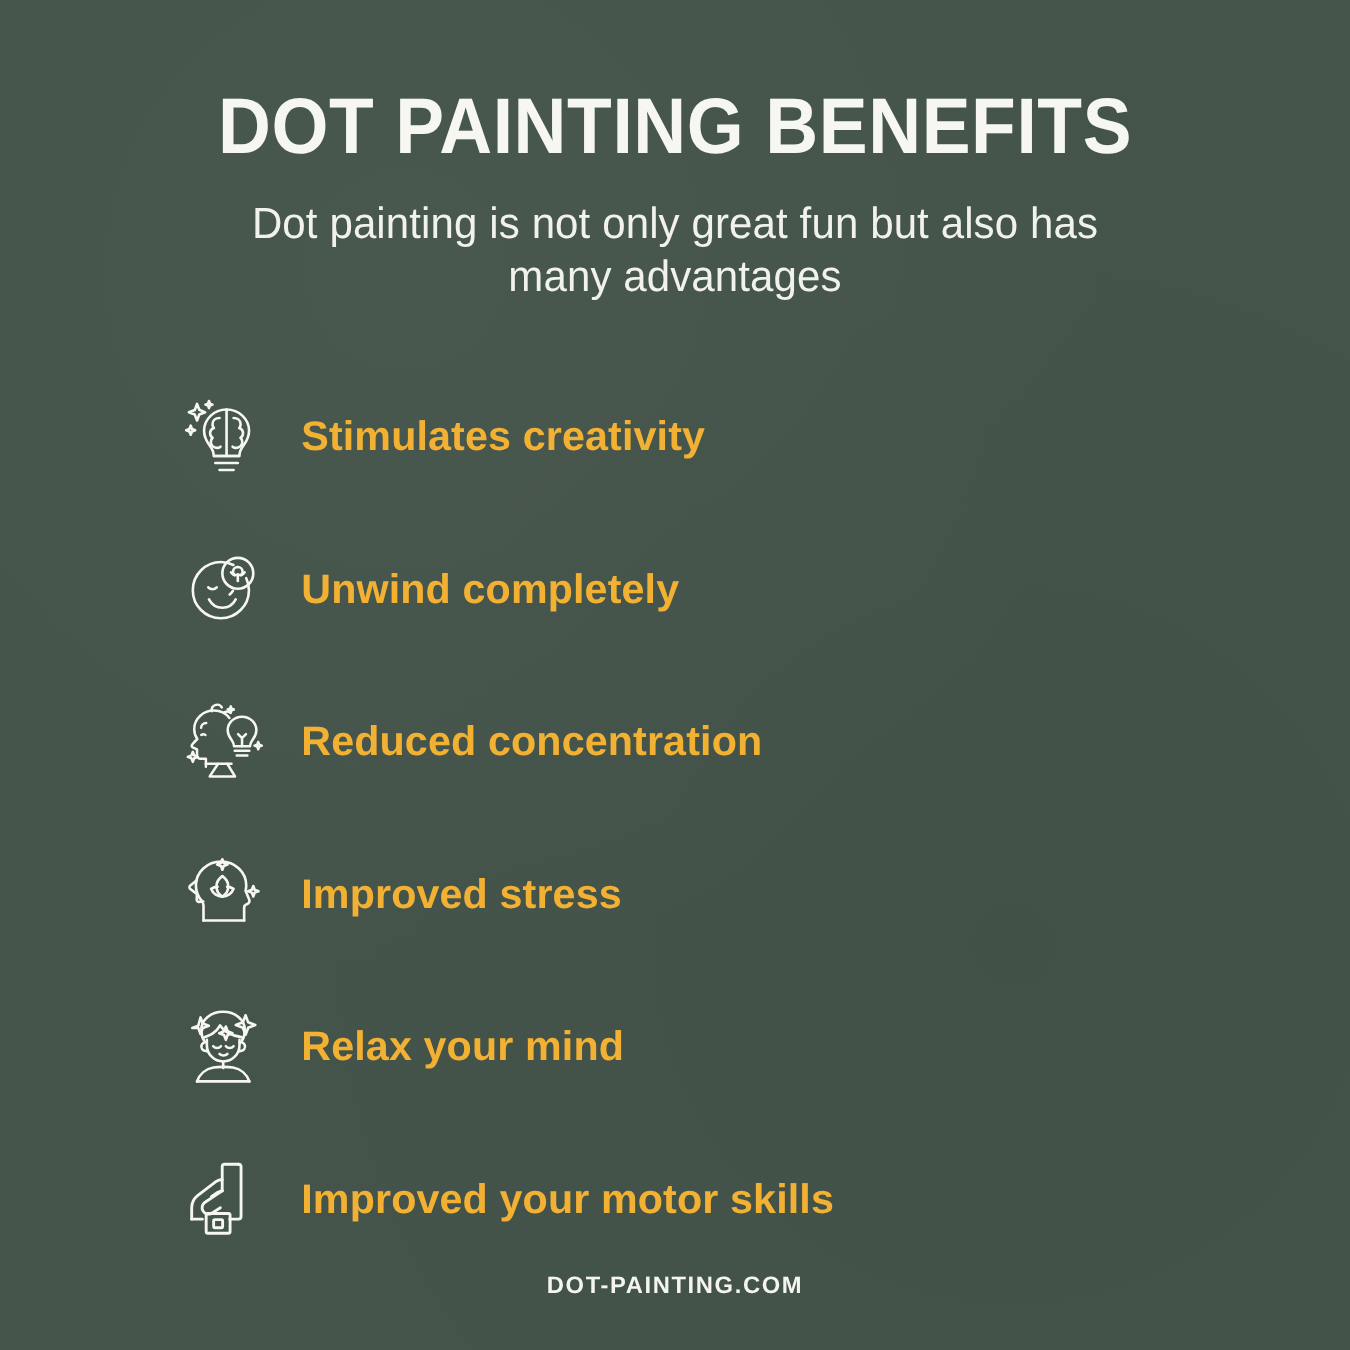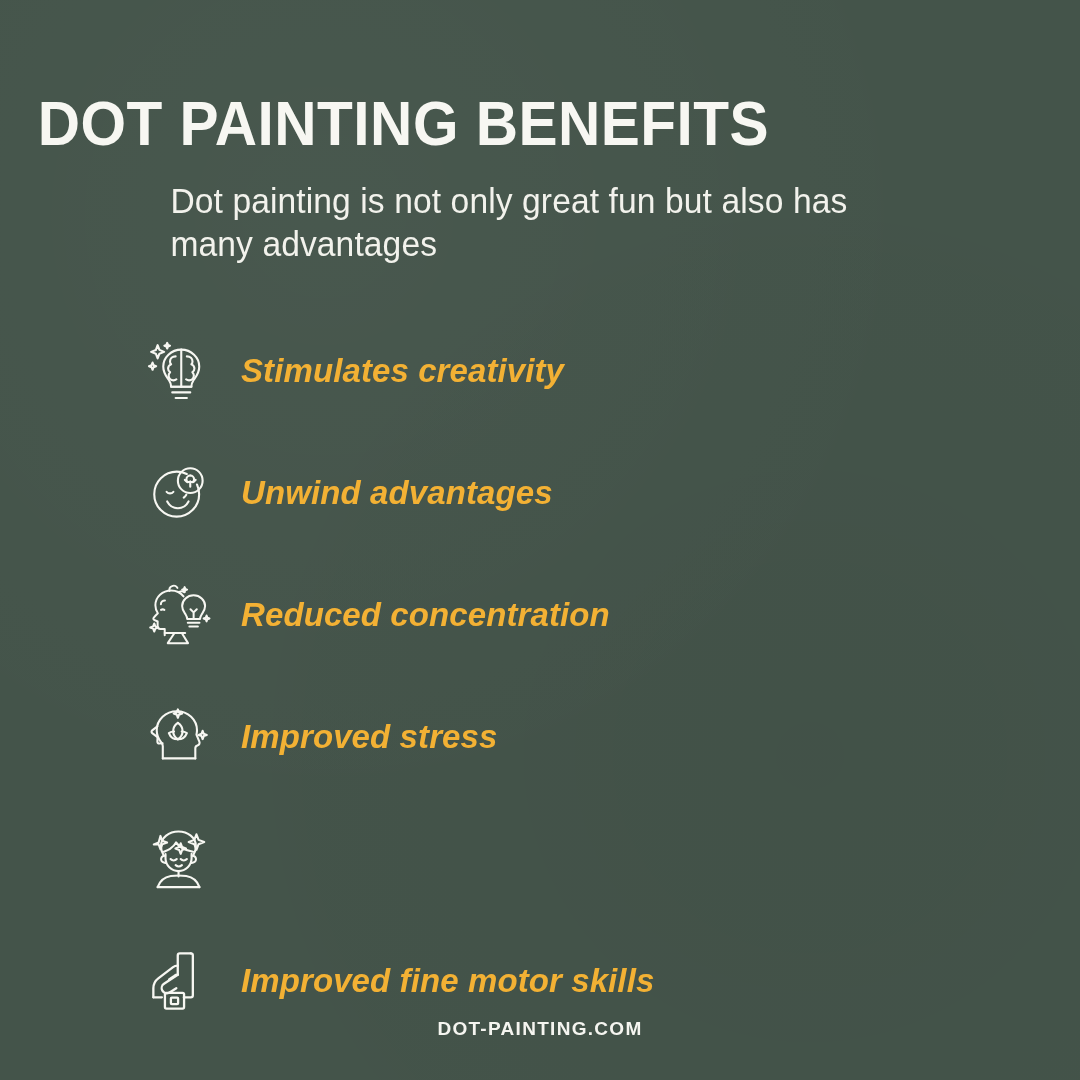--- a/index.html
+++ b/index.html
@@ -25,21 +25,22 @@
     position: absolute;
     inset: 0;
     background:
       radial-gradient(circle at 30% 20%, rgba(255,255,255,0.022), rgba(0,0,0,0) 55%),
       radial-gradient(circle at 75% 70%, rgba(0,0,0,0.030), rgba(0,0,0,0) 60%);
     pointer-events: none;
   }
 
   .header {
     position: relative;
-    padding-top: 90px;
+    padding-top: 68px;
+    text-align: center;
   }
   .title {
     margin: 0;
     color: #f7f7f2;
     font-family: "Liberation Sans Narrow", "Liberation Sans", sans-serif;
     font-weight: bold;
     font-size: 63px;
     line-height: 1.06;
     letter-spacing: 0.5px;
     transform: scaleX(0.93);
@@ -60,21 +61,20 @@
   .benefits {
     position: relative;
     margin: 44px 0 0 0;
     padding: 0 0 0 143px;
     list-style: none;
   }
   .benefit-row {
     display: flex;
     align-items: center;
     height: 122px;
-    font-style: italic;
   }
   .benefit-icon {
     flex: 0 0 72px;
     width: 72px;
     height: 72px;
     display: flex;
     align-items: center;
     justify-content: center;
   }
   .benefit-icon svg {
@@ -146,21 +146,21 @@
           <path d="M38.5 33.5c-.6 1-1.4 1.9-2.3 2.6"></path>
           <path d="M21.5 39.5c1.9 3.6 5.4 6 9.5 6s7.6-2.4 9.5-6"></path>
           <circle cx="42" cy="21" r="11"></circle>
           <path d="M42 16.5c1.9 0 3.4 1.5 3.4 3.4 0 1-.4 1.9-1.1 2.5"></path>
           <path d="M42 16.5c-1.9 0-3.4 1.5-3.4 3.4 0 1 .4 1.9 1.1 2.5"></path>
           <path d="M42 26.5v-4.6"></path>
           <path d="M42 22c-2 .6-3.8-.2-4.8-1.6"></path>
           <path d="M42 22c2 .6 3.8-.2 4.8-1.6"></path>
         </svg>
       </span>
-      <span class="benefit-label">Unwind advantages</span>
+      <span class="benefit-label">Unwind completely</span>
     </li>
 
     <li class="benefit-row">
       <span class="benefit-icon">
         <svg viewBox="0 0 64 64" fill="none" stroke="#f7f7f2" stroke-width="2" stroke-linecap="round" stroke-linejoin="round">
           <path d="M36 15.5c-2.4-3.2-6.4-5.3-11-5.3-7.7 0-14 5.9-14 13.2 0 2.6.8 5 2.2 7-1.3 1.3-2.6 2.7-3.6 3.9-.6.7-.5 1.6.3 2l3.1 1.5v4.3c0 1.3 1.1 2.4 2.4 2.4h3.9v5.6"></path>
           <path d="M19.3 48h18.2"></path>
           <path d="M28 48l-6 9h18l-5.5-9"></path>
           <path d="M16 27.5c.9-.6 2.1-.6 3 0"></path>
           <path d="M19.5 19c-2 0-3.6 1.5-3.6 3.4"></path>
@@ -207,37 +207,38 @@
           <path d="M33.5 32c1.5 1.7 4 1.7 5.5 0"></path>
           <path d="M29 37.5c1.6 1.3 4 1.3 5.6 0"></path>
           <path d="M31.6 43v4.5"></path>
           <path d="M13 57c1.8-5.2 6.3-9 11.7-9.9 2.3-.4 4.6-.4 6.9-.4s4.6 0 6.9.4C43.9 48 48.4 51.8 50.2 57"></path>
           <path d="M13 57h37.2"></path>
           <path d="M15.5 11.5l1.6 4.3 4.3 1.6-4.3 1.6-1.6 4.3-1.6-4.3L9.6 19l4.3-1.6z"></path>
           <path d="M47.5 10l1.9 5 5 1.9-5 1.9-1.9 5-1.9-5-5-1.9 5-1.9z"></path>
           <path d="M33.5 18l1.3 3.4 3.4 1.3-3.4 1.3-1.3 3.4-1.3-3.4-3.4-1.3 3.4-1.3z"></path>
         </svg>
       </span>
+      <span class="benefit-label">Relax your mind</span>
     </li>
 
     <li class="benefit-row">
       <span class="benefit-icon">
         <svg viewBox="0 0 64 64" fill="none" stroke="#f7f7f2" stroke-width="2.3" stroke-linecap="round" stroke-linejoin="round">
           <path d="M42.5 7.5h-9.8c-1 0-1.8.8-1.8 1.8v17.1"></path>
           <path d="M42.5 7.5c1 0 1.8.8 1.8 1.8v35.4c0 1-.8 1.8-1.8 1.8h-6.2"></path>
           <path d="M30.9 26.4l-12.2 8.1c-2 1.3-2.7 4-1.5 6.1 1.2 2.1 3.8 2.9 6 1.8"></path>
           <path d="M30.9 18.4c-1.6 0-3.2.5-4.5 1.5L13.6 29.6c-2.8 2.1-4.4 5.4-4.4 8.9v8"></path>
           <path d="M9.2 46.5h7.6"></path>
           <path d="M30.9 26.4c-1.1 0-2.2.3-3.1 1l-4.6 3.2"></path>
           <path d="M23.3 42.4l6.3-4"></path>
           <rect x="19.5" y="42.5" width="17" height="14" rx="1.3"></rect>
           <rect x="24.8" y="46.8" width="6.4" height="5.8" rx="0.8"></rect>
         </svg>
       </span>
-      <span class="benefit-label">Improved fine motor skills</span>
+      <span class="benefit-label">Improved your motor skills</span>
     </li>
 
   </ul>
 
   <div class="footer">
     <span class="footer-text">DOT-PAINTING.COM</span>
   </div>
 
 </div>
 

